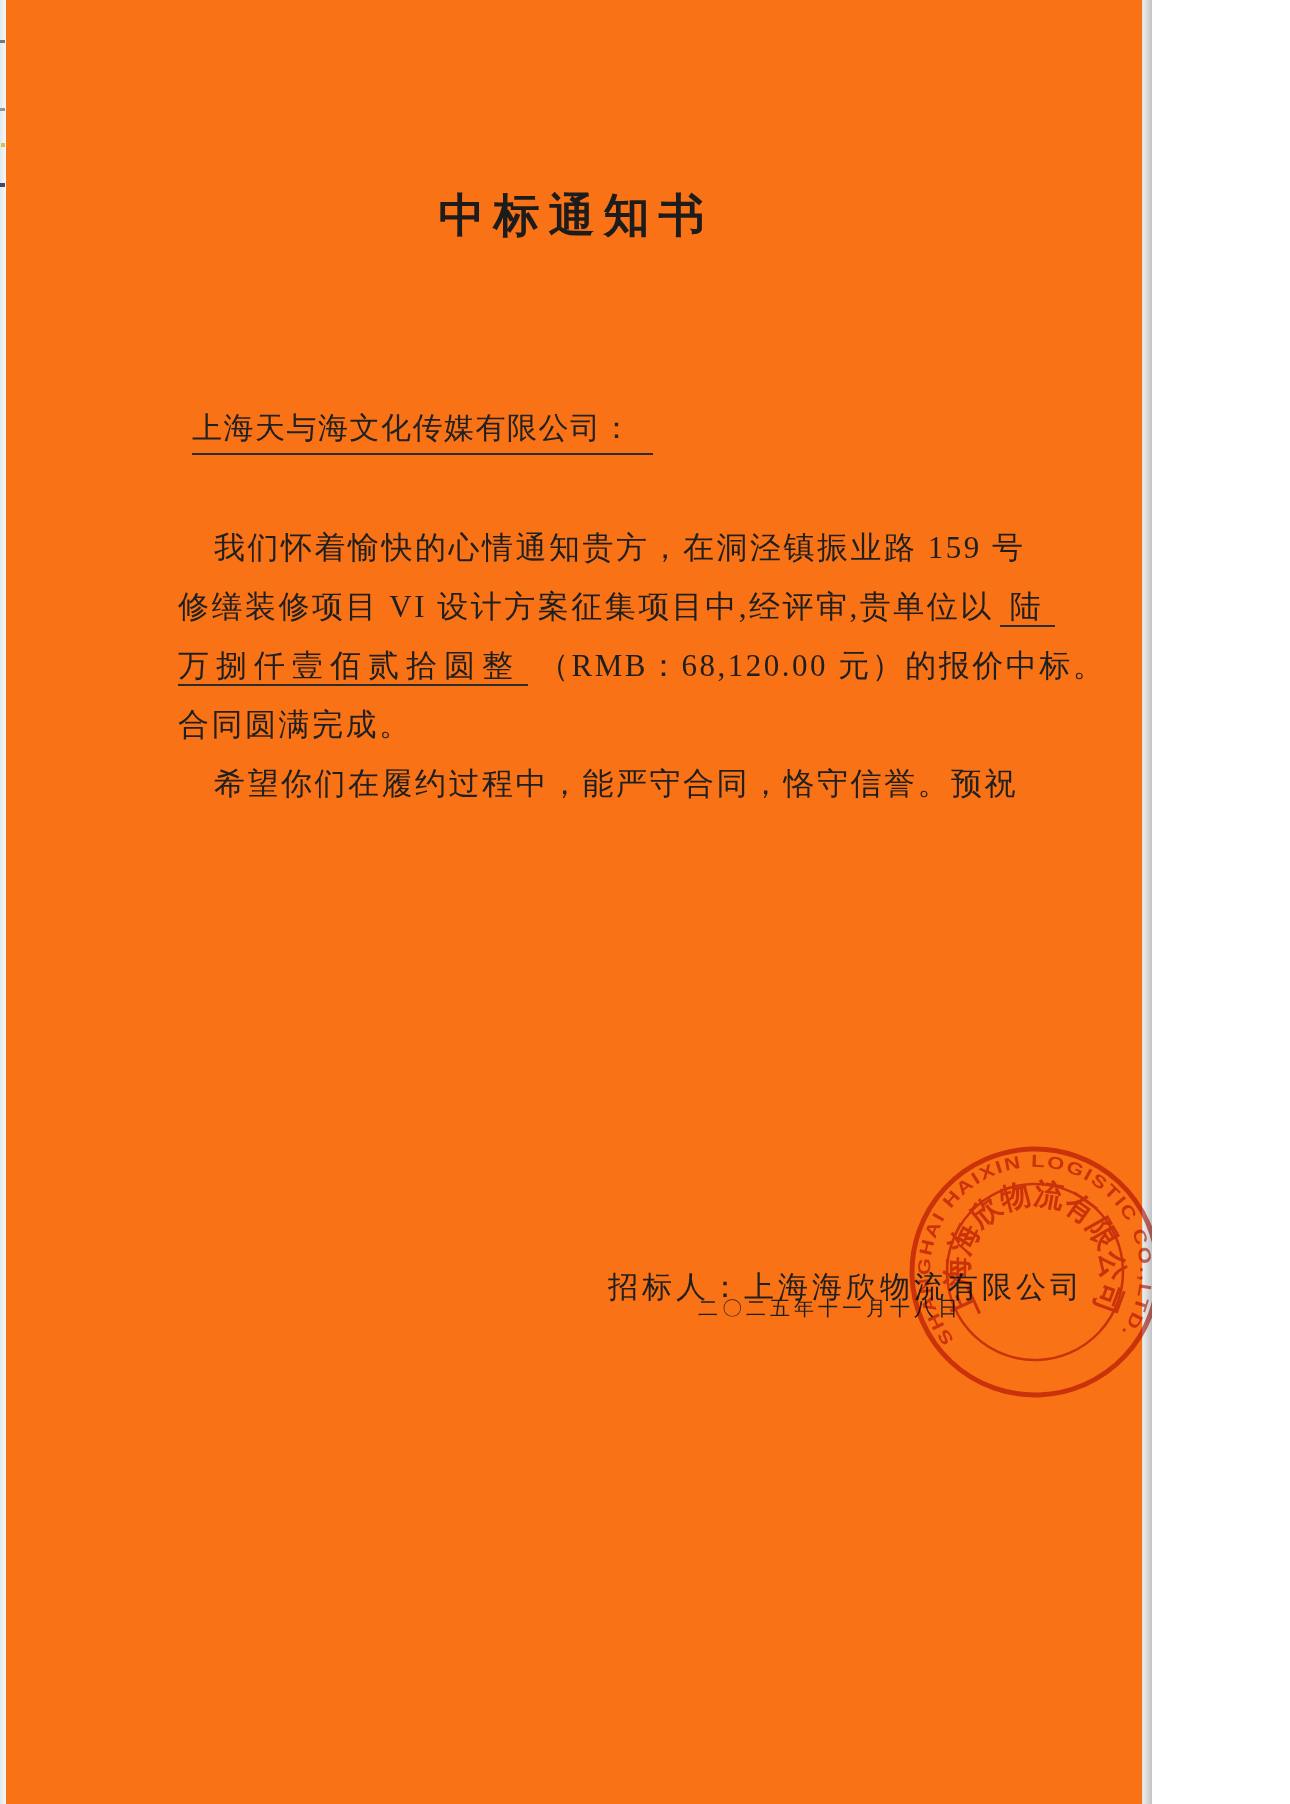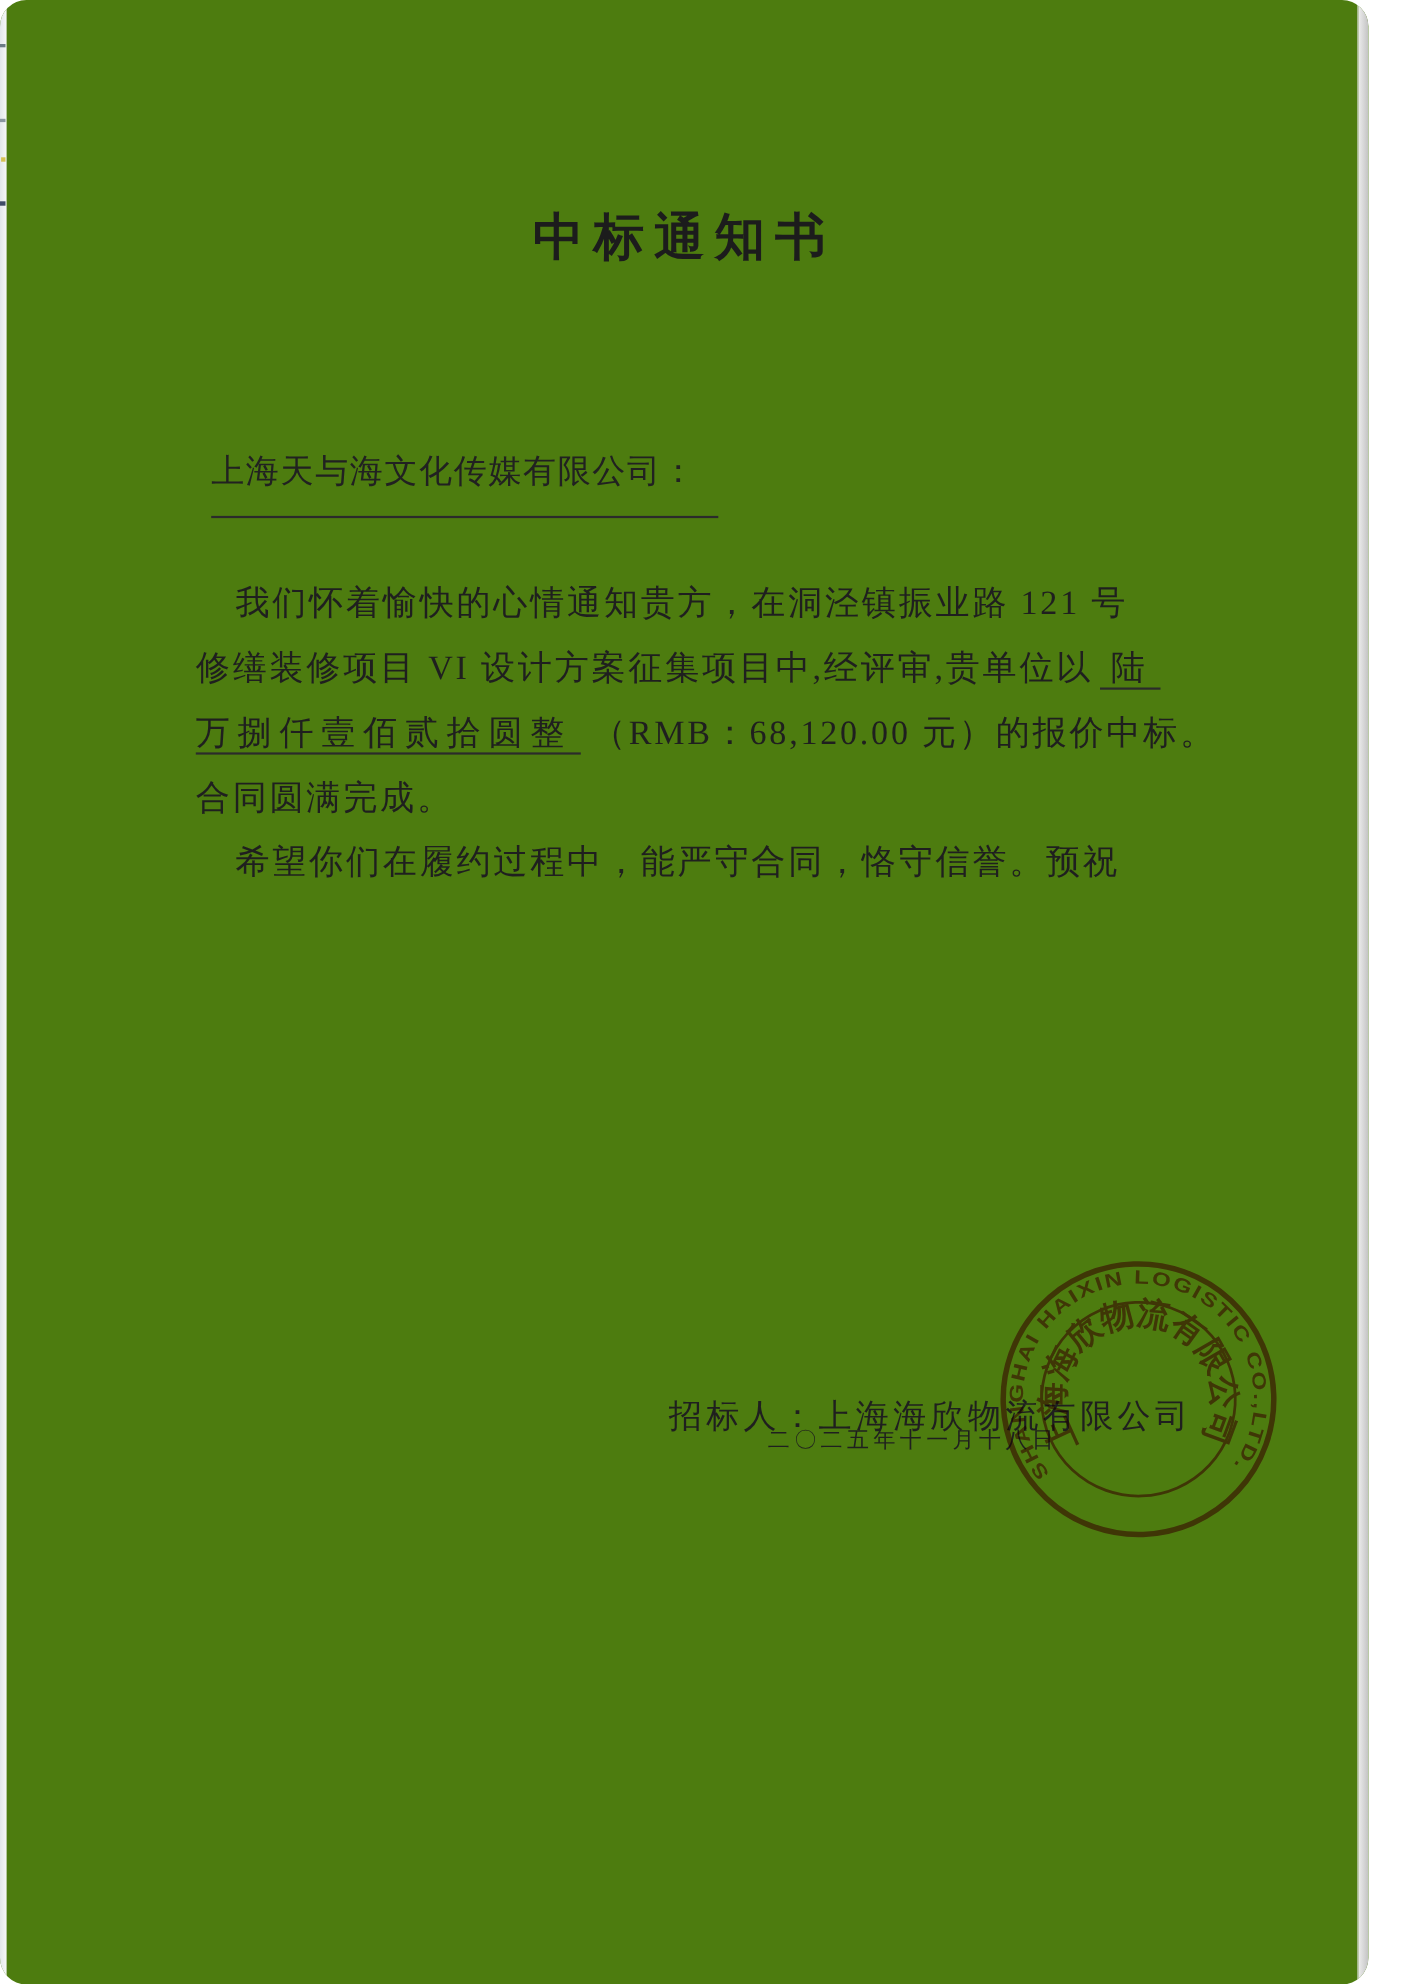--- a/index.html
+++ b/index.html
@@ -1,24 +1,23 @@
 <!DOCTYPE html>
 <html><head>
 <meta charset="utf-8">
 <style>
   html, body { margin: 0; padding: 0; background: #ffffff; }
   .page {
     position: relative;
-    width: 1244px;
+    width: 1152px;
     height: 1804px;
-    background: #4d7c0f;
+    background: #f97316;
     overflow: hidden;
     font-family: "Liberation Serif", "DejaVu Serif", serif;
     color: #222;
-    border-radius: 24px;
   }
 
   
   .edge-left {
     position: absolute; left: 0; top: 0; width: 6px; height: 100%;
     background: linear-gradient(to right, #e2e7ea, #f7f8f8);
   }
   .edge-right {
     position: absolute; right: 0; top: 0; width: 9px; height: 100%;
     background: linear-gradient(to left, #c3c3c3, #ececec);
@@ -34,21 +33,21 @@
     position: absolute; left: 0; top: 186px; width: 100%;
     text-align: center;
     font-size: 46px; font-weight: bold; letter-spacing: 9px;
     color: #1c1c1c; line-height: 60px; margin: 0;
   }
 
   .addressee {
     position: absolute; left: 192px; top: 408px;
     font-size: 30px; letter-spacing: 1.5px; color: #212121;
     border-bottom: 2.5px solid #2b2b2b;
-    padding: 0 20px 20px 0;
+    padding: 0 20px 4px 0;
   }
 
   .bodytext {
     position: absolute; left: 178px; top: 518px; width: 920px;
     font-size: 31px; line-height: 59px; letter-spacing: 2.5px;
     color: #1f1f1f;
   }
   .bline { white-space: nowrap; }
   .indent { text-indent: 36px; }
   .ul-amount {
@@ -101,21 +100,21 @@
   <div class="artifact a2"></div>
   <div class="artifact a3"></div>
   <div class="artifact a4"></div>
   <div class="edge-right"></div>
 
   <h1 class="title">中标通知书</h1>
 
   <div class="addressee">上海天与海文化传媒有限公司：</div>
 
   <div class="bodytext">
-    <div class="bline indent">我们怀着愉快的心情通知贵方，在洞泾镇振业路 121 号</div>
+    <div class="bline indent">我们怀着愉快的心情通知贵方，在洞泾镇振业路 159 号</div>
     <div class="bline"><span>修缮装修项目 VI 设计方案征集项目中,经评审,贵单位以</span><span class="ul-amount">陆</span></div>
     <div class="bline"><span class="ul-amount-wide">万捌仟壹佰贰拾圆整</span><span>（RMB：68,120.00 元）的报价中标。</span></div>
     <div class="bline">合同圆满完成。</div>
     <div class="bline indent">希望你们在履约过程中，能严守合同，恪守信誉。预祝</div>
   </div>
 
   <div class="sig-line">招标人：上海海欣物流有限公司</div>
   <div class="date-line">二〇二五年十一月十八日</div>
 
   <svg class="stamp" viewBox="-150 -150 300 300" xmlns="http://www.w3.org/2000/svg">

